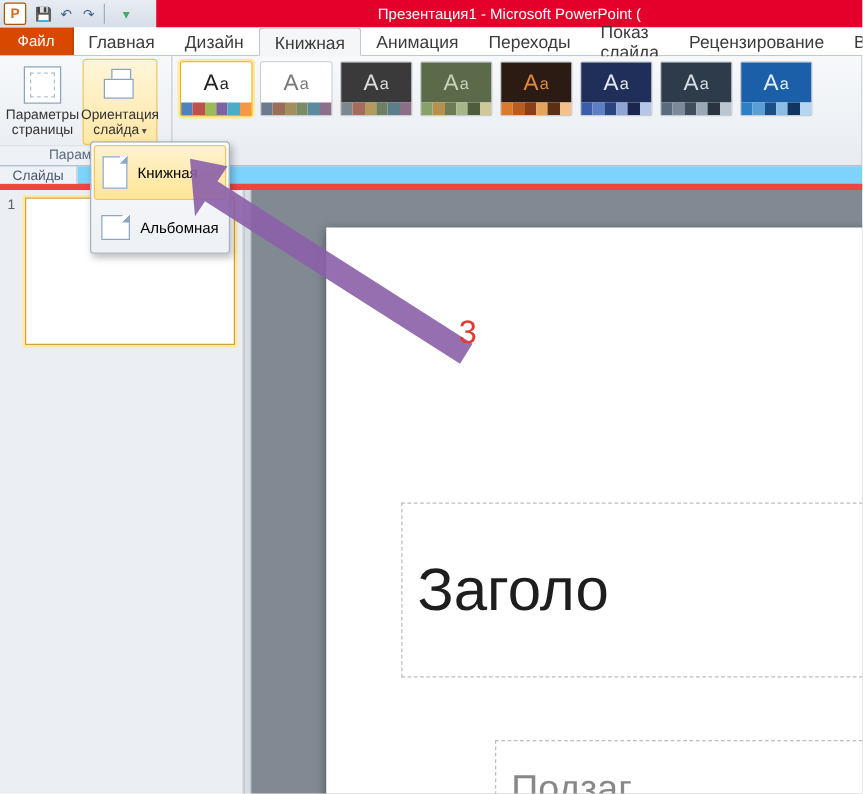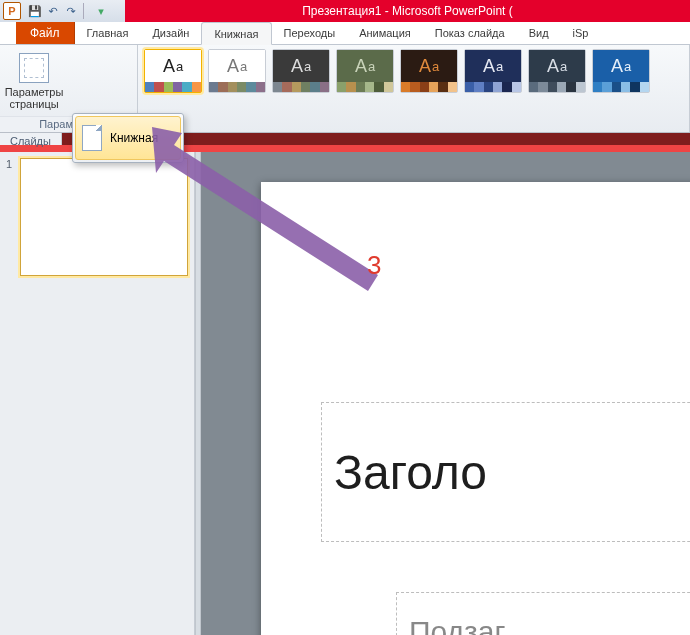--- a/index.html
+++ b/index.html
@@ -10,23 +10,23 @@
   .titlebar .app-icon { width: 18px; height: 18px; margin-left: 3px; background: #fff; border: 1px solid #b05500; display:flex; align-items:center; justify-content:center; font-size:11px; font-weight:bold; color:#d2691e; border-radius:2px; }
   .qat { display:flex; gap:2px; margin-left:6px; align-items:center; }
   .qat .q { width:16px; height:16px; display:flex; align-items:center; justify-content:center; font-size:11px; color:#4a6; cursor:pointer; }
   .qat .q.save { color:#2a6fb5; }
   .qat .q.undo, .qat .q.redo { color:#3a5f8a; }
   .qat .sep { width:6px; height:16px; border-left:1px solid #aab; margin:0 2px; }
   .title-red { position:absolute; top:0; left:125px; right:0; height:22px; background:#e4002b; display:flex; justify-content:center; align-items:center; }
   .title-red span { color:#fff; font-size:12px; white-space:nowrap; }
 
   
-  .tabs { height:23px; background:#fff; display:flex; align-items:stretch; border-bottom:1px solid #c0c7d1; position:relative;padding-left:16px; }
+  .tabs { height:23px; background:#fff; display:flex; align-items:stretch; border-bottom:1px solid #c0c7d1; position:relative; }
   .file-tab { background:#d94800; color:#fff; font-size:12px; display:flex; align-items:center; padding:0 14px; cursor:pointer; border-right:1px solid #b33c00;}
-  .tab { font-size:11px; color:#3b3b3b; display:flex; align-items:center; padding:0 12px; cursor:pointer; }
+  .tab { font-size:14px; color:#3b3b3b; display:flex; align-items:center; padding:0 12px; cursor:pointer; }
   .tab.active { background:#f5f6f7; border:1px solid #c0c7d1; border-bottom:1px solid #f5f6f7; margin-bottom:-1px; border-top-left-radius:3px; border-top-right-radius:3px; }
 
   
   .ribbon { height:88px; background:linear-gradient(#f7f9fb,#e8ecf1); border-bottom:1px solid #b9bfc8; display:flex; position:relative; }
   .group { border-right:1px solid #c7cdd5; display:flex; flex-direction:column; }
   .group-body { flex:1; display:flex; align-items:flex-start; padding:2px 4px 0 4px; gap:2px; }
   .group-label { height:16px; font-size:11px; color:#5a6b82; text-align:center; background:#eef1f5; border-top:1px solid #dfe3e9; padding-top:1px; }
 
   .bigbtn { width:60px; display:flex; flex-direction:column; align-items:center; padding:4px 2px; border:1px solid transparent; border-radius:3px; cursor:pointer; }
   .bigbtn:hover, .bigbtn.open { background:linear-gradient(#fff6d9,#ffe8a6); border-color:#f0c75e; }
@@ -37,21 +37,21 @@
   .theme-gallery { flex:1; display:flex; gap:6px; padding:4px 6px 0 6px; overflow:hidden; }
   .theme { width:58px; height:44px; border:1px solid #c8cdd5; background:#fff; border-radius:2px; display:flex; flex-direction:column; cursor:pointer; }
   .theme.sel { border:1px solid #f2b200; box-shadow:0 0 0 2px #ffe9a3; }
   .theme .tprev { flex:1; display:flex; align-items:center; justify-content:center; font-size:16px; }
   .theme .tcolors { height:10px; display:flex; }
   .theme .tcolors span { flex:1; }
   .group.themes { flex:1; min-width:0; }
   .group.themes .group-label { text-align:center; }
 
   
-  .panelrow { height:19px; background:#7f1d1d; border-bottom:7px solid #ef4444; display:flex; }
+  .panelrow { height:19px; background:#7dd3fc; border-bottom:5px solid #ef4444; display:flex; }
   .panelrow .pl { font-size:11px; color:#4a5a70; padding:2px 10px; border-right:1px solid #c6ccd4; background:#eef1f5; }
 
   
   .workspace { position:absolute; top:152px; bottom:0; left:0; right:0; display:flex; }
   .thumbs { width:195px; background:#ebeef2; border-right:1px solid #c6ccd4; padding:6px 6px; }
   .thumbs .slot { display:flex; gap:4px; }
   .thumbs .num { font-size:11px; color:#55606e; width:10px; }
   .thumbs .thumb { width:168px; height:118px; background:#fff; border:1px solid #d0a43a; box-shadow:0 0 0 2px #ffe9a3; }
   .divider { width:6px; background:#d7dde3; border-left:1px solid #c0c6cd; border-right:1px solid #c0c6cd; }
   .canvas-area { flex:1; background:#818a92; padding:30px 0 0 60px; overflow:hidden; }
@@ -96,37 +96,45 @@
   <div class="title-red">
     <span>Презентация1  -  Microsoft PowerPoint (</span>
   </div>
 </div>
 
 <div class="tabs">
   <div class="file-tab">Файл</div>
   <div class="tab">Главная</div>
   <div class="tab">Дизайн</div>
   <div class="tab active">Книжная</div>
+  <div class="tab">Анимация</div>
   <div class="tab">Переходы</div>
-  <div class="tab">Анимация</div>
   <div class="tab">Показ слайда</div>
+  <div class="tab">Рецензирование</div>
   <div class="tab">Вид</div>
   <div class="tab">iSp</div>
 </div>
 
 <div class="ribbon">
   <div class="group" style="width:138px">
     <div class="group-body">
       <div class="bigbtn">
         <div class="ico">
             <div class="pg-ico"></div>
           </div>
         <div class="lbl" style="white-space:pre-line">Параметры
 страницы</div>
       </div>
+      <div class="bigbtn open">
+        <div class="ico">
+            <div class="orient-ico"></div>
+          </div>
+        <div class="lbl drop" style="white-space:pre-line">Ориентация
+слайда</div>
+      </div>
     </div>
     <div class="group-label">Параметры</div>
   </div>
 
   <div class="group themes">
     <div class="group-body theme-gallery" id="theme-gallery">
         <div class="theme sel">
           <div class="tprev" style="background: rgb(255, 255, 255); color: rgb(34, 34, 34);">
             <span style="font-size: 18px;">A</span>
             <span style="font-size: 13px; margin-left: 1px;">a</span>
@@ -260,19 +268,23 @@
       <div class="ph sub">Подзаг</div>
     </div>
   </div>
 </div>
 
 <div class="orient-menu">
   <div class="mi portrait hl">
     <div class="pico"></div>
     <span>Книжная</span>
   </div>
+  <div class="mi land">
+    <div class="pico"></div>
+    <span>Альбомная</span>
+  </div>
 </div>
 
 <svg class="arrow-wrap" viewBox="0 0 250 170">
   <defs></defs>
   <polygon points="12,2 42,8 34,20 238,150 228,166 24,36 16,48" fill="#8b5fa8" opacity="0.9"></polygon>
 </svg>
 <div class="ann-num">3</div>
 
 </body></html>

